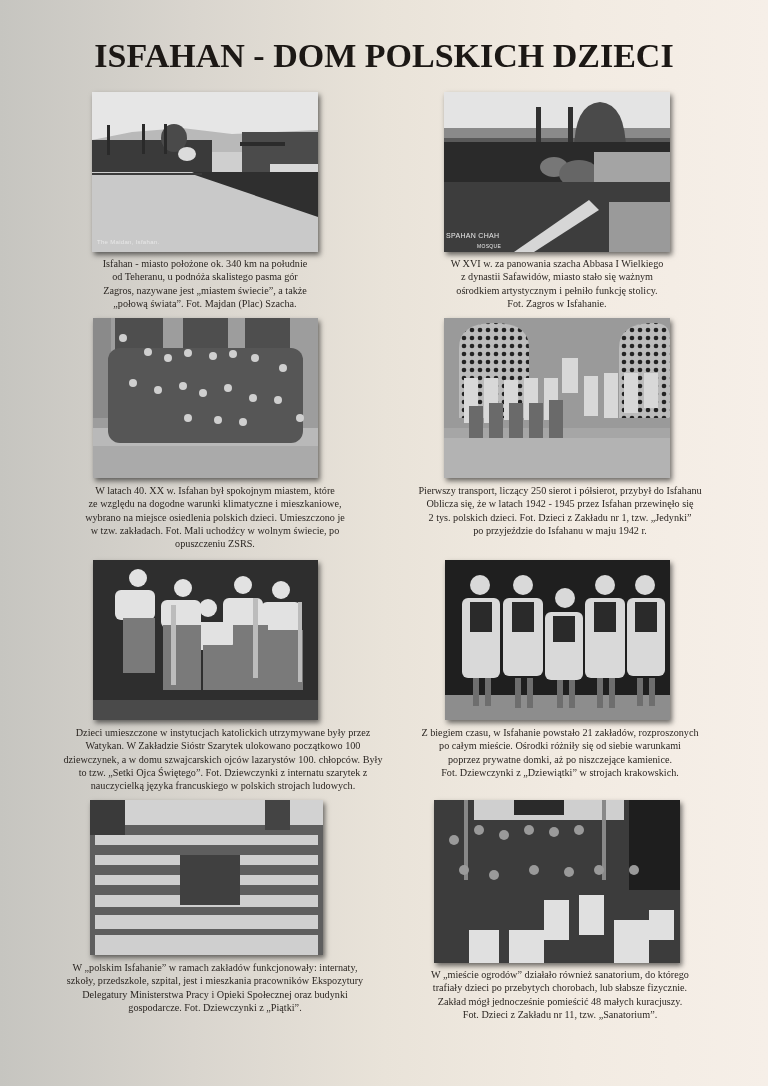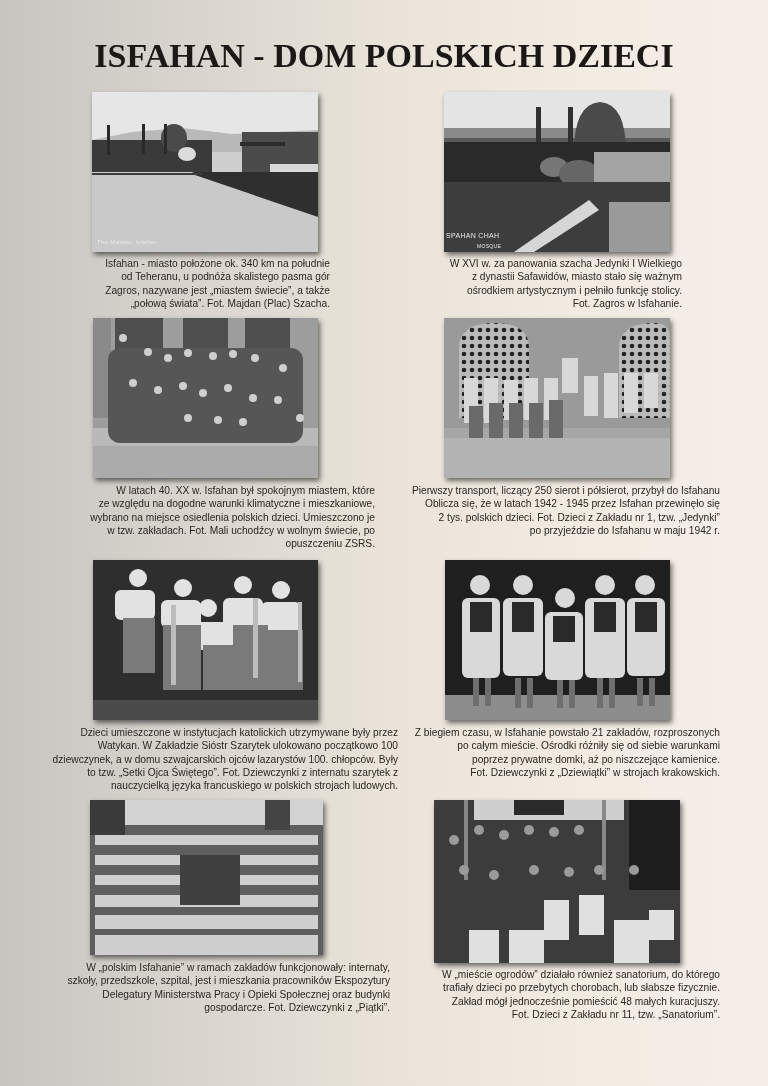--- a/index.html
+++ b/index.html
@@ -15,23 +15,23 @@
     color: #1c1815; line-height: 40px;
     font-family: "Liberation Serif", "DejaVu Serif", serif;
   }
   .photo {
     position: absolute; overflow: hidden;
     box-shadow: 2px 3px 5px rgba(0,0,0,0.55);
     background: #555;
   }
   .photo svg { display: block; width: 100%; height: 100%; }
   .caption {
-    position: absolute; text-align: right;
+    position: absolute; text-align: center;
     font-size: 10.2px; line-height: 13.3px; color: #2b2622;
-    font-family: Liberation Sans, sans-serif;
+    font-family: Liberation Serif, serif;
   }
   .photo-label {
     position: absolute; font-family: "Liberation Sans", sans-serif;
     color: #e8e8e8; font-size: 6px; letter-spacing: 0.3px;
   }
 </style>
 </head>
 <body>
 
 <div class="title">ISFAHAN - DOM POLSKICH DZIECI</div>
@@ -77,21 +77,21 @@
     <ellipse cx="135" cy="82" rx="20" ry="14" fill="#666"></ellipse>
     <rect x="150" y="60" width="76" height="30" fill="#a4a4a4"></rect>
     <rect x="0" y="90" width="226" height="70" fill="#3d3d3d"></rect>
     <path d="M70 160 L145 108 L155 118 L90 160 Z" fill="#d6d6d6"></path>
     <rect x="165" y="110" width="61" height="50" fill="#9a9a9a"></rect>
   </svg>
   <span class="photo-label" style="left:2px;top:140px;font-size:7px;">SPAHAN  CHAH</span>
   <span class="photo-label" style="left:33px;top:151px;font-size:5px;">MOSQUE</span>
 </div>
 <div class="caption" style="left:432px;top:257px;width:250px;">
-  <div>W XVI w. za panowania szacha Jedynki I Wielkiego</div>
+  <div>W XVI w. za panowania szacha Abbasa I Wielkiego</div>
   <div>z dynastii Safawidów, miasto stało się ważnym</div>
   <div>ośrodkiem artystycznym i pełniło funkcję stolicy.</div>
   <div>Fot. Zagros w Isfahanie.</div>
 </div>
 
 <div class="photo" style="left:93px;top:318px;width:225px;height:160px;">
   <svg viewBox="0 0 225 160" preserveAspectRatio="none">
     <rect width="225" height="160" fill="#b9b9b9"></rect>
     <rect width="225" height="110" fill="#9d9d9d"></rect>
     <rect x="22" y="0" width="48" height="45" fill="#4e4e4e"></rect>

